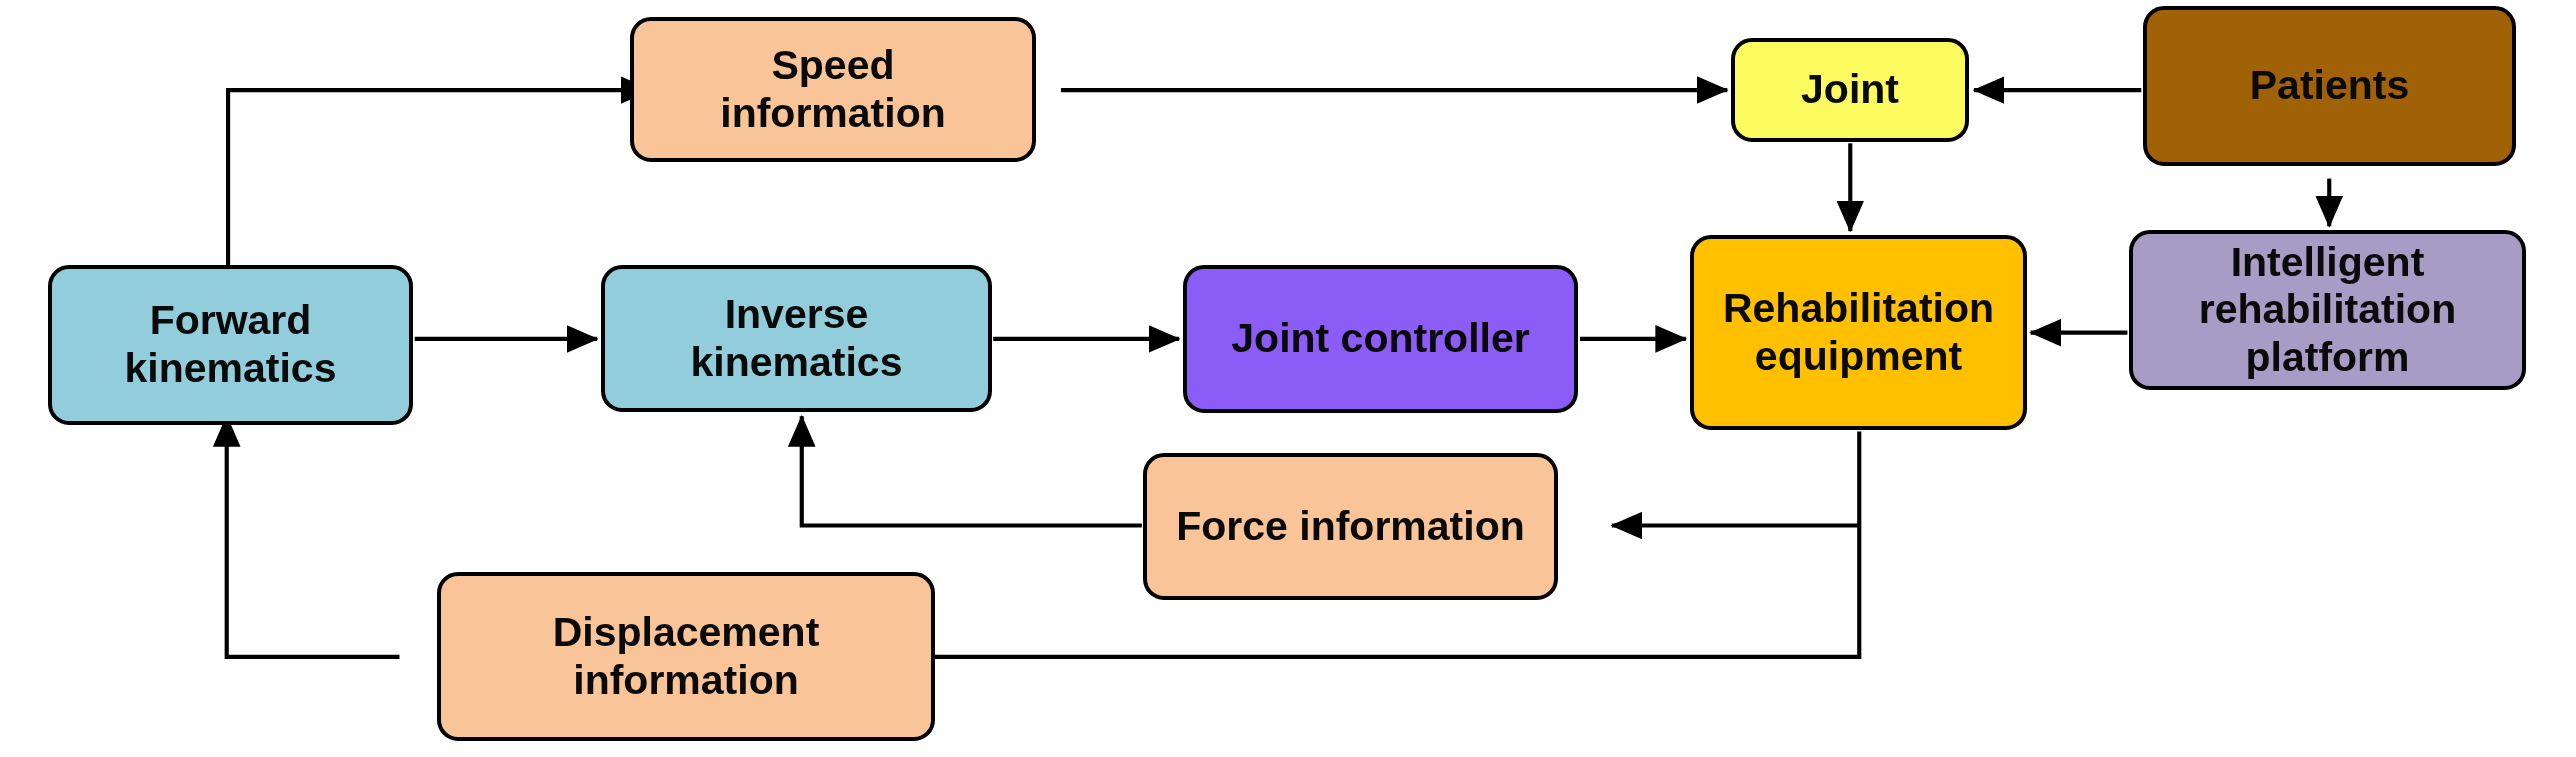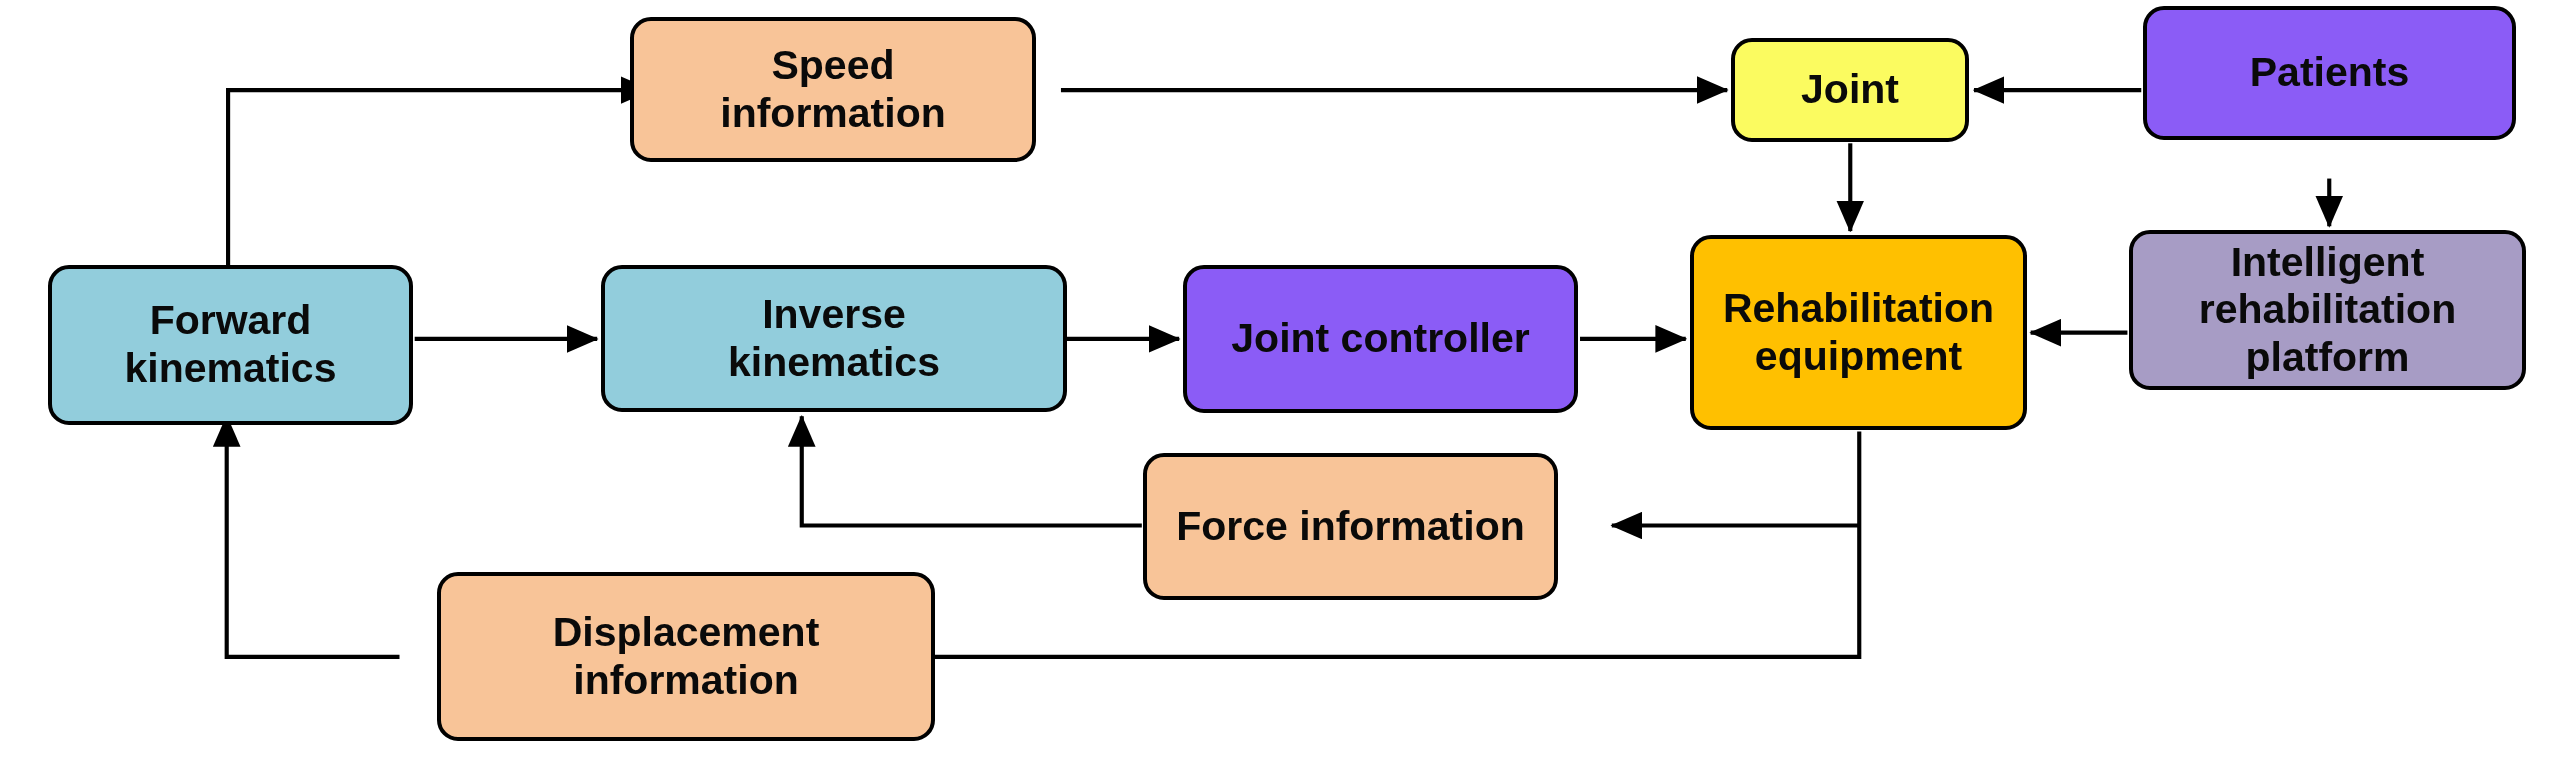--- a/index.html
+++ b/index.html
@@ -52,28 +52,28 @@
       </g>
   </svg>
   <div id="nodes">
       <div class="node" style="left: 630px; top: 17.3px; width: 406px; height: 145px; background: rgb(248, 196, 152);">
         <div class="line">Speed</div>
         <div class="line">information</div>
       </div>
       <div class="node" style="left: 1731px; top: 38px; width: 238px; height: 104px; background: rgb(251, 251, 96);">
         <div class="line">Joint</div>
       </div>
-      <div class="node" style="left: 2143px; top: 5.5px; width: 373px; height: 134px; background: #8b5cf6;">
+      <div class="node" style="left: 2143px; top: 5.5px; width: 373px; height: 160px; background: #a16207;">
         <div class="line">Patients</div>
       </div>
       <div class="node" style="left: 48px; top: 265px; width: 365px; height: 160px; background: rgb(146, 205, 220);">
         <div class="line">Forward</div>
         <div class="line">kinematics</div>
       </div>
-      <div class="node" style="left: 601px; top: 265px; width: 466px; height: 147px; background: rgb(146, 205, 220);">
+      <div class="node" style="left: 601px; top: 265px; width: 391px; height: 147px; background: rgb(146, 205, 220);">
         <div class="line">Inverse</div>
         <div class="line">kinematics</div>
       </div>
       <div class="node" style="left: 1183px; top: 265px; width: 395px; height: 148px; background: #8b5cf6;">
         <div class="line">Joint controller</div>
       </div>
       <div class="node" style="left: 1690px; top: 235px; width: 337px; height: 195px; background: rgb(255, 192, 0);">
         <div class="line">Rehabilitation</div>
         <div class="line">equipment</div>
       </div>

